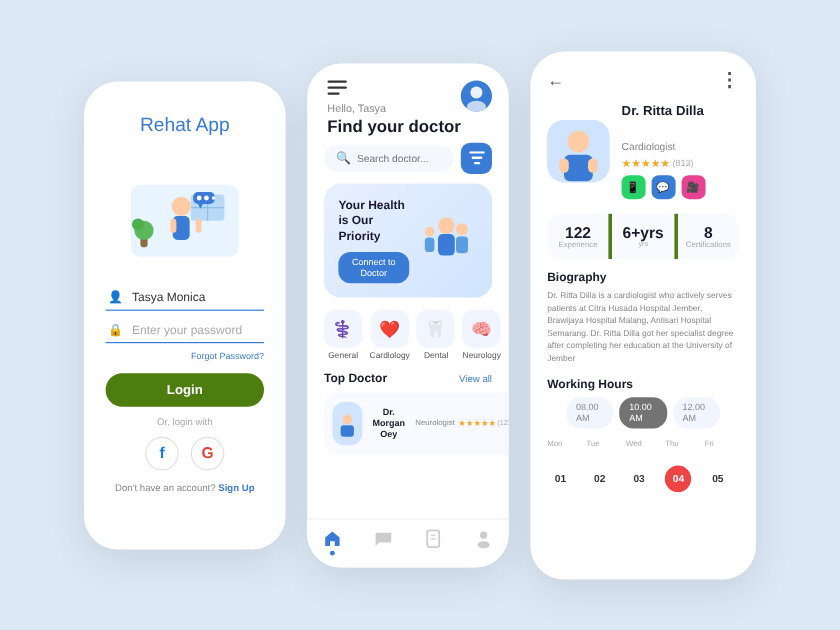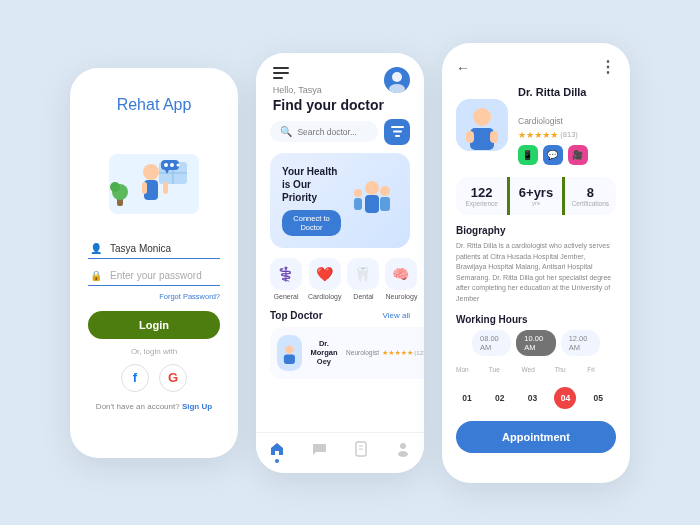--- a/index.html
+++ b/index.html
@@ -775,14 +775,13 @@
     <div class="day-item">
       <div class="day-name">Thu</div>
       <div class="day-num active">04</div>
     </div>
     <div class="day-item">
       <div class="day-name">Fri</div>
       <div class="day-num">05</div>
     </div>
   </div>
 
-  <button class="appt-btn">Appointment</button>
 </div>
 
 </body></html>

